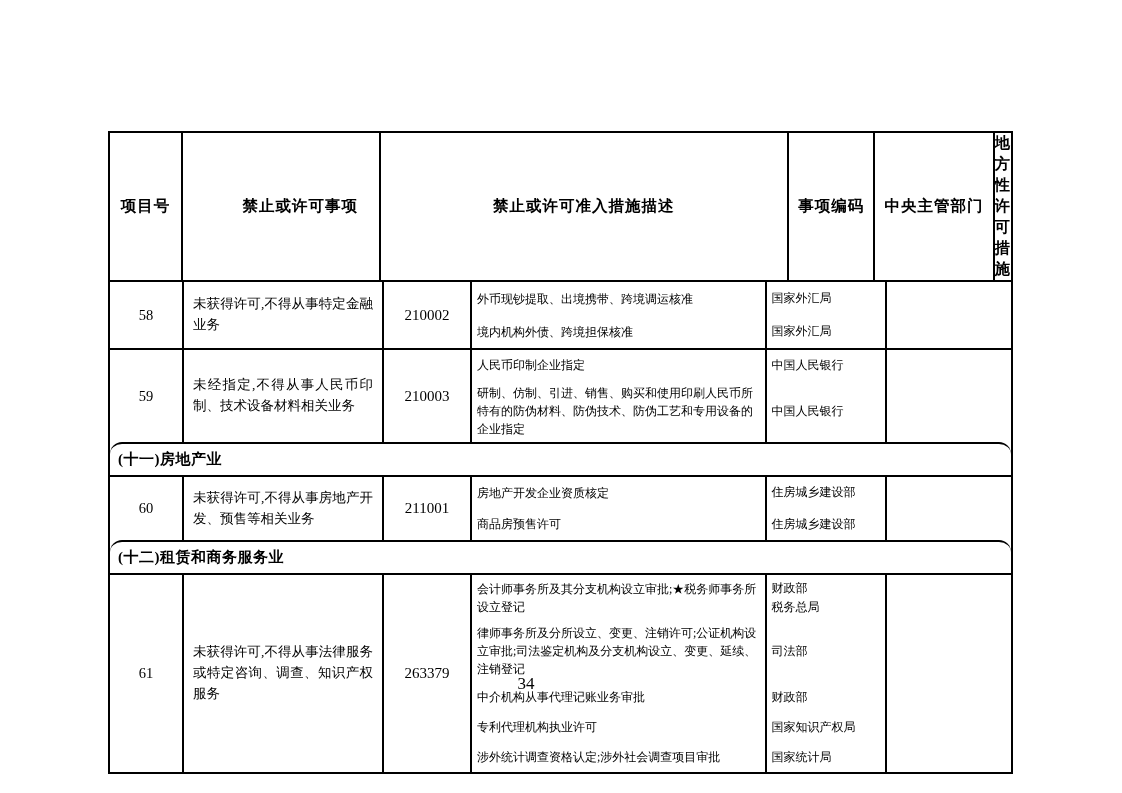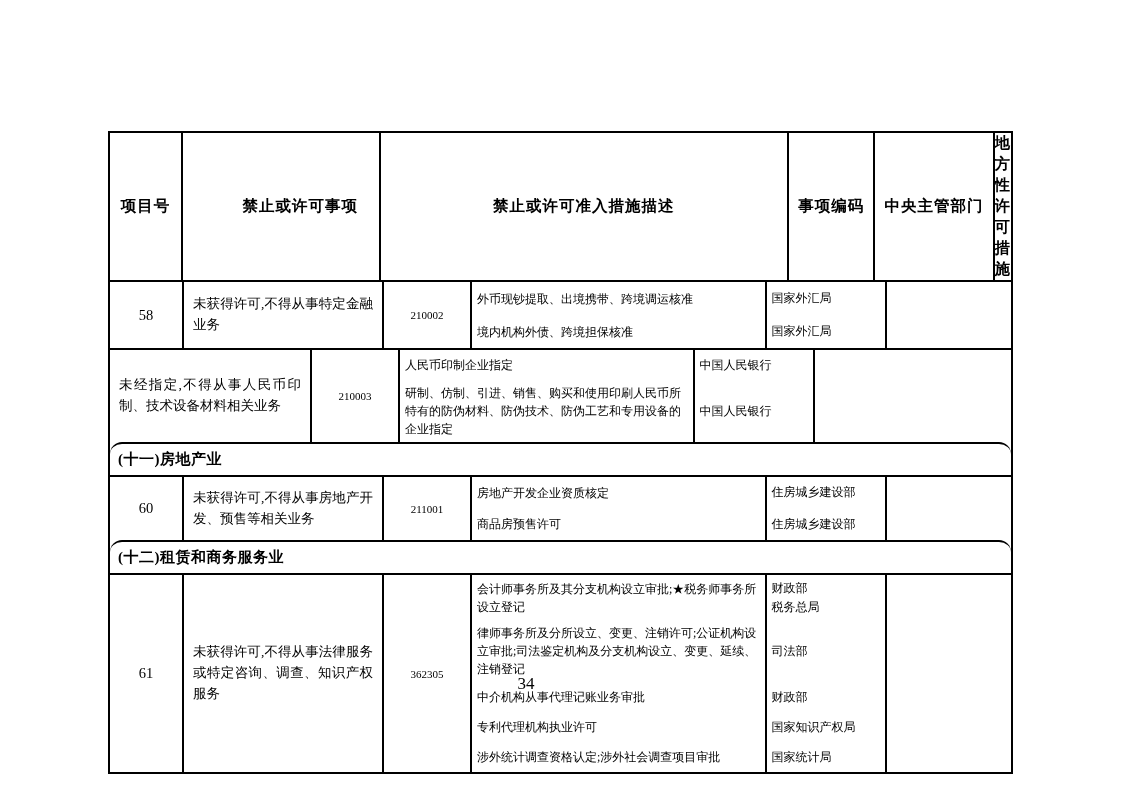--- a/index.html
+++ b/index.html
@@ -29,21 +29,21 @@
     display: flex; align-items: center; justify-content: center;
     font-weight: bold; font-size: 15.5px; letter-spacing: 1px;
     text-align: center;
   }
 
   
   .cell { min-height: 100%; }
   .cell + .cell { border-left: 2px solid #000; }
   .c1 { width: 72px;  display: flex; align-items: center; justify-content: center; font-size: 14.5px; text-align: right; }
   .c2 { width: 200px; display: flex; align-items: center; padding: 6px 9px; font-size: 13.5px; line-height: 1.55; text-align: justify; }
-  .c3 { width: 88px;  display: flex; align-items: center; justify-content: center; font-size: 11px; }
+  .c3 { width: 88px;  display: flex; align-items: center; justify-content: center; font-size: 15px; }
   .c45 { width: 415px; display: flex; flex-direction: column; }
   .c6 { flex: 1; }
 
   
   .pair { display: flex; flex: 1 1 auto; align-items: stretch; min-height: 30px; }
   .measure {
     width: 294px; padding: 4px 2px 4px 5px;
     font-size: 12px; line-height: 1.5;
     display: flex; flex-direction: column; justify-content: center;
   }
@@ -100,20 +100,21 @@
       </div>
       <div class="pair">
         <div class="measure">境内机构外债、跨境担保核准</div>
         <div class="dept">国家外汇局</div>
       </div>
     </div>
     <div class="cell c6"></div>
   </div>
 
   <div class="row r59">
+    <div class="cell c1">59</div>
     <div class="cell c2">未经指定,不得从事人民币印制、技术设备材料相关业务</div>
     <div class="cell c3">210003</div>
     <div class="cell c45">
       <div class="pair">
         <div class="measure">人民币印制企业指定</div>
         <div class="dept">中国人民银行</div>
       </div>
       <div class="pair">
         <div class="measure">研制、仿制、引进、销售、购买和使用印刷人民币所特有的防伪材料、防伪技术、防伪工艺和专用设备的企业指定</div>
         <div class="dept">中国人民银行</div>
@@ -139,21 +140,21 @@
       </div>
     </div>
     <div class="cell c6"></div>
   </div>
 
   <div class="row section-row">(十二)租赁和商务服务业</div>
 
   <div class="row r61">
     <div class="cell c1">61</div>
     <div class="cell c2">未获得许可,不得从事法律服务或特定咨询、调查、知识产权服务</div>
-    <div class="cell c3">362305</div>
+    <div class="cell c3">263379</div>
     <div class="cell c45">
       <div class="pair">
         <div class="measure">会计师事务所及其分支机构设立审批;★税务师事务所设立登记</div>
         <div class="dept">财政部
 税务总局</div>
       </div>
       <div class="pair">
         <div class="measure">律师事务所及分所设立、变更、注销许可;公证机构设立审批;司法鉴定机构及分支机构设立、变更、延续、注销登记</div>
         <div class="dept">司法部</div>
       </div>

